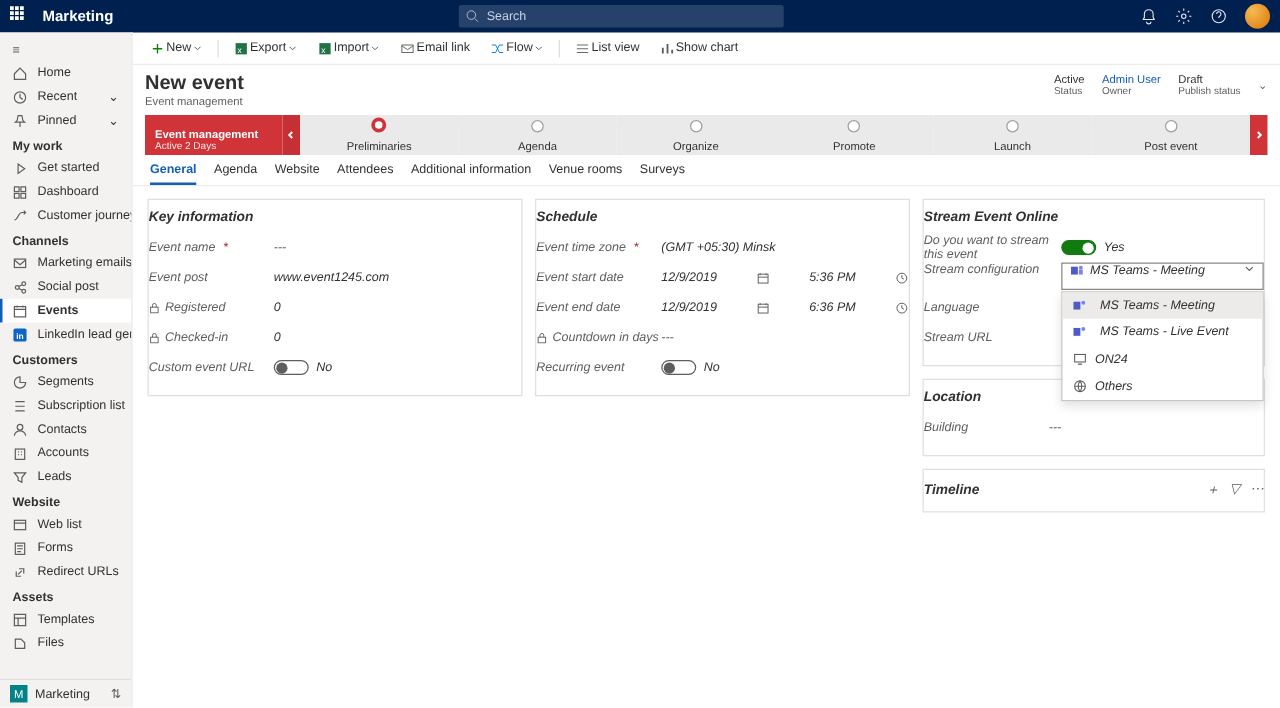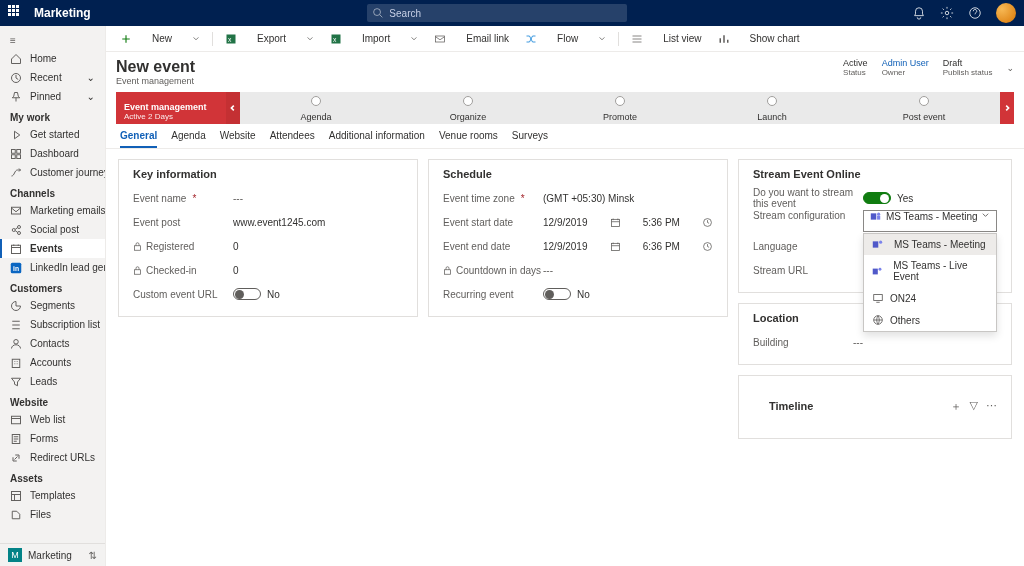--- a/index.html
+++ b/index.html
@@ -31,21 +31,21 @@
 .leftnav .group { padding: 6px 10px 2px; font-weight: 600; color: #323130; font-size: 10px; }
 .leftnav .footer-nav { margin-top: auto; border-top: 1px solid #e1dfdd; padding: 4px 8px; display: flex; align-items: center; gap: 6px; }
 .leftnav .footer-nav .badge { width: 14px; height: 14px; background: #038387; color: #fff; font-size: 9px; display:flex; align-items:center; justify-content:center; }
 .leftnav .footer-nav .updown { margin-left:auto; color:#605e5c; }
 
 
 .main { flex: 1; display: flex; flex-direction: column; overflow: hidden; }
 
 
 .cmdbar { height: 26px; border-bottom: 1px solid #edebe9; display: flex; align-items: center; padding: 0 8px; gap: 4px; font-size: 10px; color: #323130; }
-.cmdbar .cmd { display: flex; align-items: center; gap: 20px; padding: 2px 6px; cursor: pointer; }
+.cmdbar .cmd { display: flex; align-items: center; gap: 1px; padding: 2px 6px; cursor: pointer; }
 .cmdbar .cmd svg { width: 12px; height: 12px; }
 .cmdbar .chev-sm { width: 8px !important; height: 8px !important; stroke: #605e5c; fill: none; }
 .cmdbar .sep { width:1px; height:14px; background:#e1dfdd; margin: 0 2px; }
 
 
 .record-head { padding: 6px 10px; display: flex; align-items: flex-start; }
 .record-head .title { font-size: 16px; font-weight: 600; }
 .record-head .sub { font-size: 9px; color: #605e5c; }
 .record-head .status-chunk { margin-left: auto; display: flex; align-items: center; gap: 14px; font-size: 9px; }
 .record-head .status-chunk .k { color: #605e5c; display:block; font-size:8px; }
@@ -70,21 +70,21 @@
 .tabs .tab { padding-bottom:5px; cursor:pointer; color:#323130; }
 .tabs .tab.active { color:#1160b7; border-bottom:2px solid #1160b7; font-weight:600; }
 
 
 .content { display:flex; gap:10px; padding:10px 12px; overflow:hidden; flex:1; }
 .col { display:flex; flex-direction:column; gap:10px; }
 .col.left { flex: 0 0 300px; }
 .col.mid { flex: 0 0 300px; }
 .col.right { flex: 1; }
 
-.card { border:1px solid #e1dfdd; padding:8px 14px 10px; }
+.card { border:1px solid #e1dfdd; padding:8px 0 10px;font-style:italic; }
 .card .sect-title { font-size:11px; font-weight:600; margin-bottom:6px; }
 .row { display:flex; align-items:center; min-height:24px; font-size:10px; }
 .row .lbl { width:100px; color:#605e5c; display:flex; align-items:center; gap:4px; }
 .row .lbl .lock { width:9px; height:9px; stroke:#605e5c; fill:none; }
 .row .req { color:#a4262c; margin-left:2px; }
 .row .val { flex:1; color:#323130; }
 .row .val.dim { color:#605e5c; }
 .row .date-pair { display:flex; align-items:center; gap:6px; flex:1; justify-content:space-between; }
 .row .tiny-icon { width:11px; height:11px; stroke:#605e5c; fill:none; }
 
@@ -385,20 +385,24 @@
       <div class="stage-label first">
         <span style="font-weight:600">Event management</span>
         <span class="sub">Active 2 Days</span>
       </div>
       <div class="arrow left">
           <svg viewBox="0 0 10 10">
             <path d="M6 2L3 5l3 3"></path>
           </svg>
         </div>
       <div class="line"></div>
+      <div class="stage-label current">
+          <div class="circ"></div>
+          <span>Preliminaries</span>
+        </div>
       <div class="stage-label">
           <div class="circ"></div>
           <span>Agenda</span>
         </div>
       <div class="stage-label">
           <div class="circ"></div>
           <span>Organize</span>
         </div>
       <div class="stage-label">
           <div class="circ"></div>
@@ -624,21 +628,21 @@
           <div class="row">
               <div class="lbl">
                 <span>Building</span>
               </div>
               <div class="val dim">---</div>
             </div>
         </div>
 
         <div class="card">
           <div class="timeline-hd">
-            <div class="sect-title" style="margin:16px">Timeline</div>
+            <div class="sect-title" style="margin:0">Timeline</div>
             <div class="tl-icons">
               <span>＋</span>
               <span>▽</span>
               <span>⋯</span>
             </div>
           </div>
         </div>
       </div>
     </div>
   </div>

